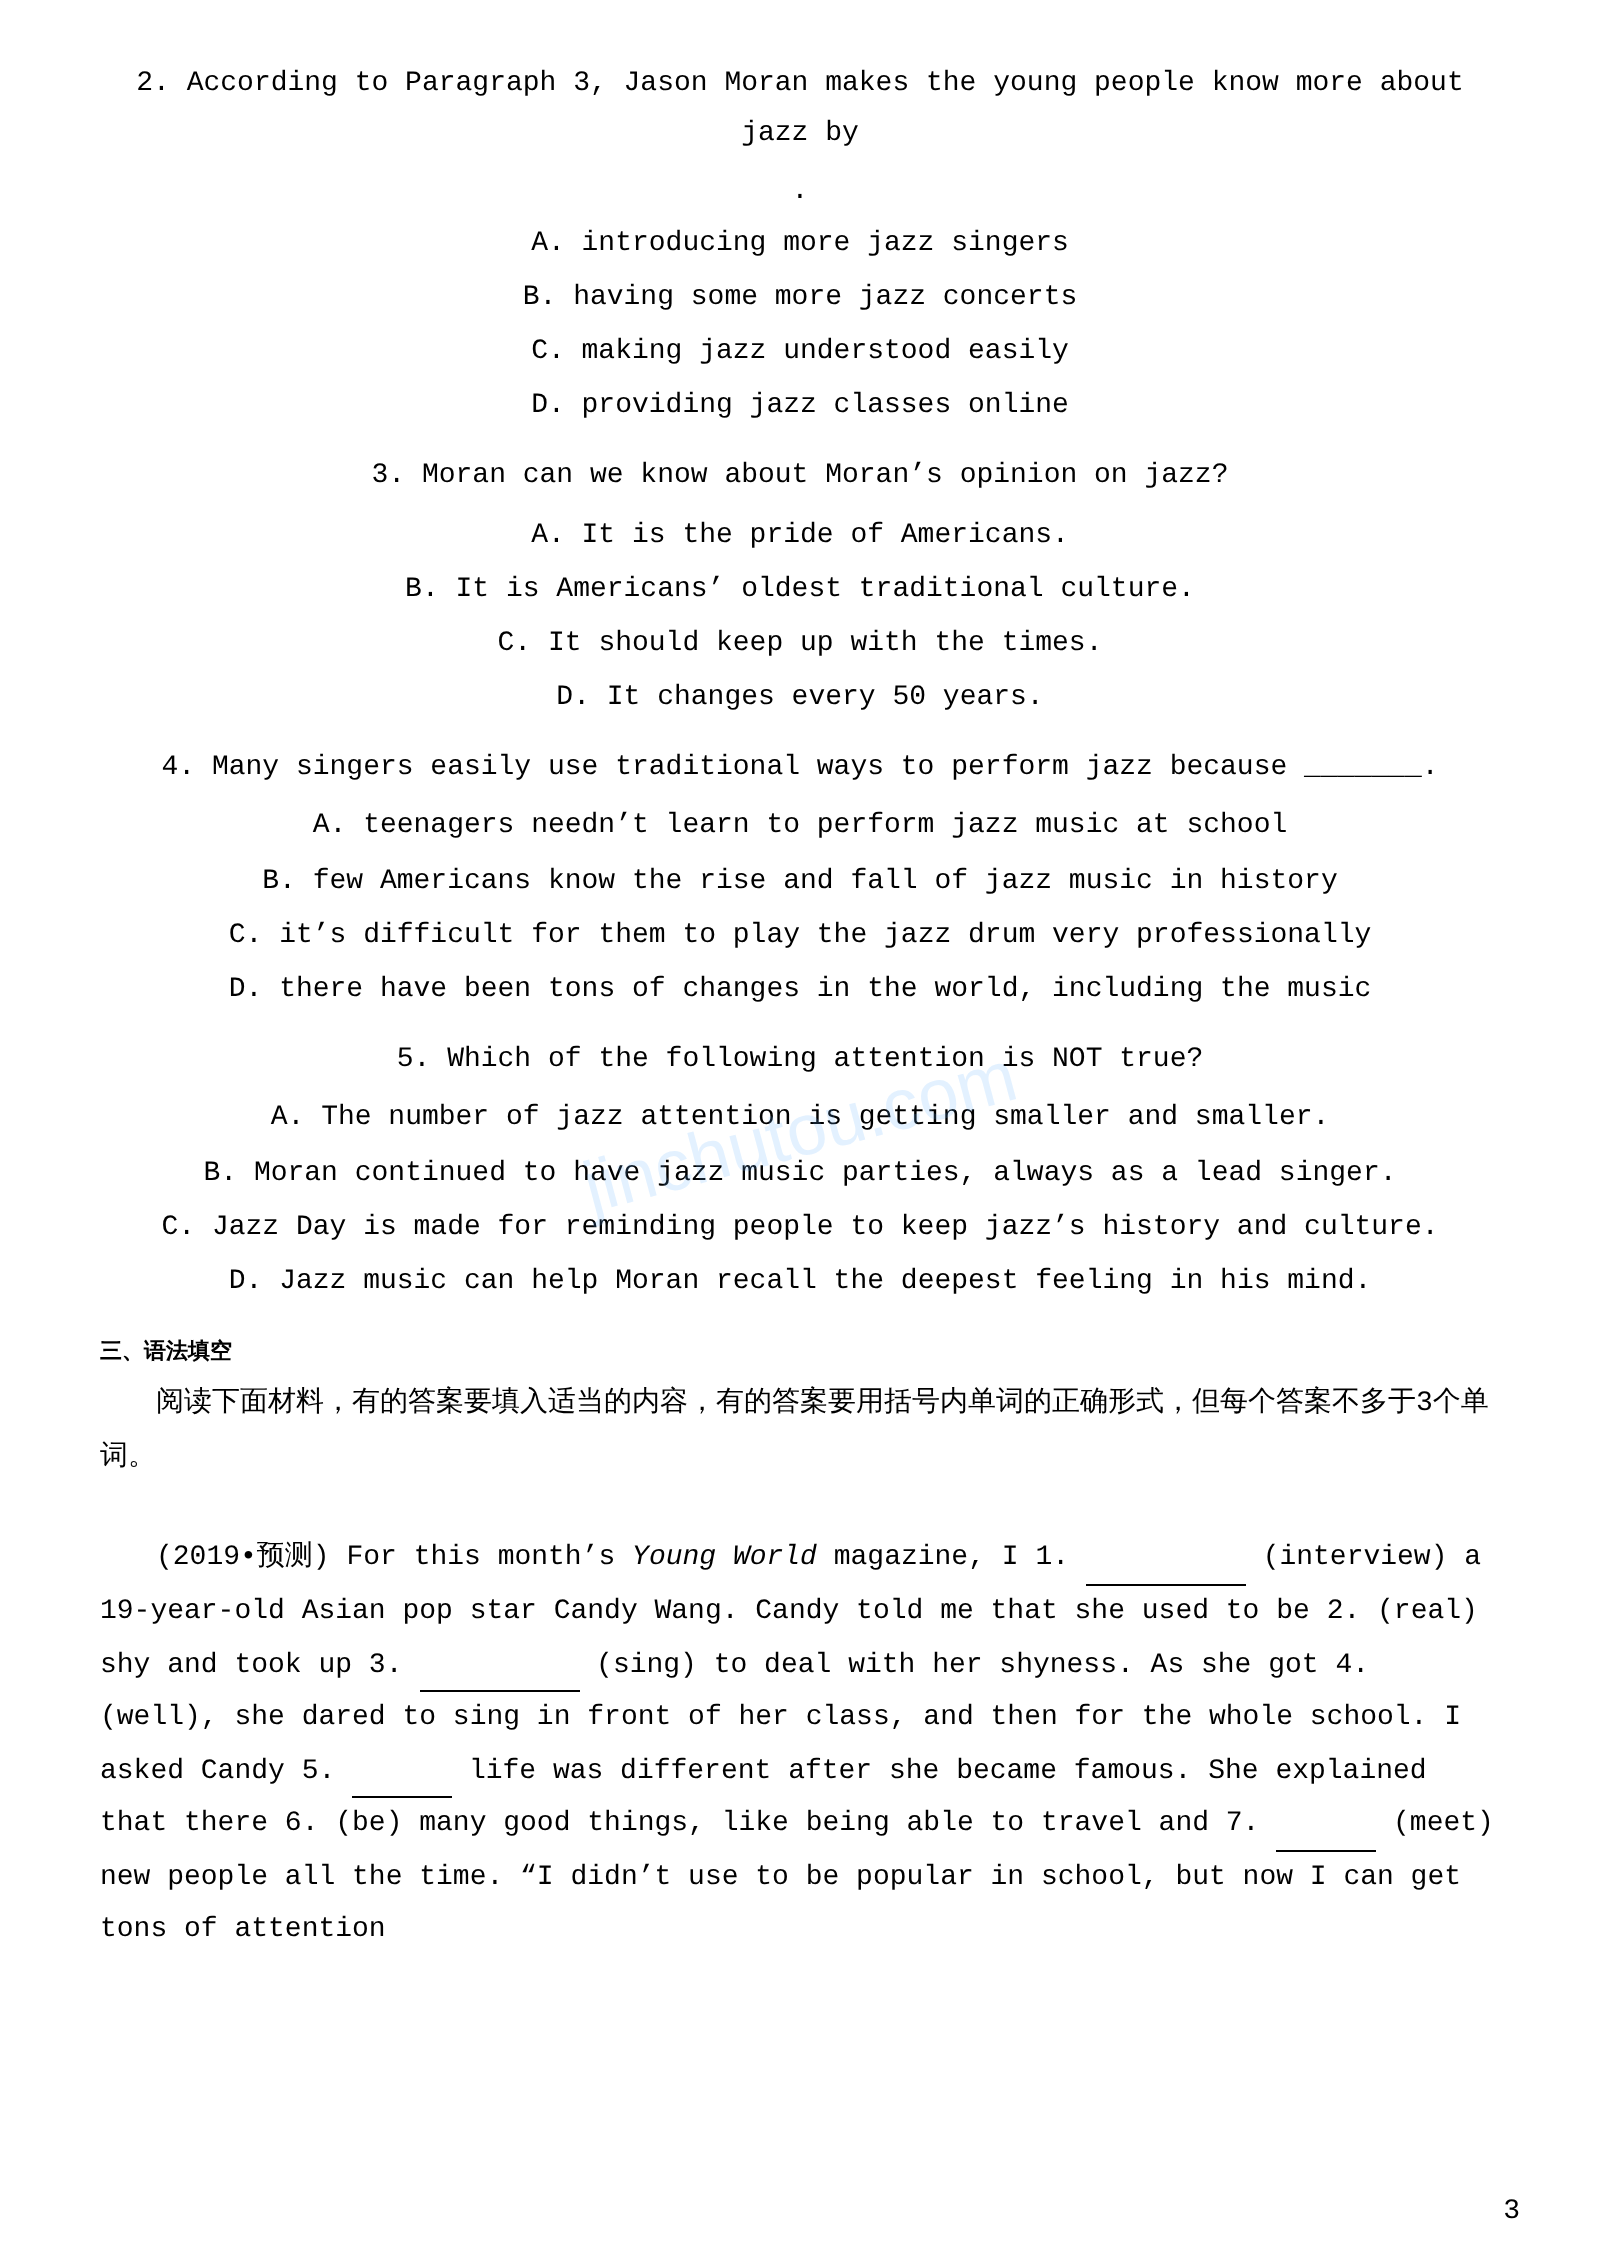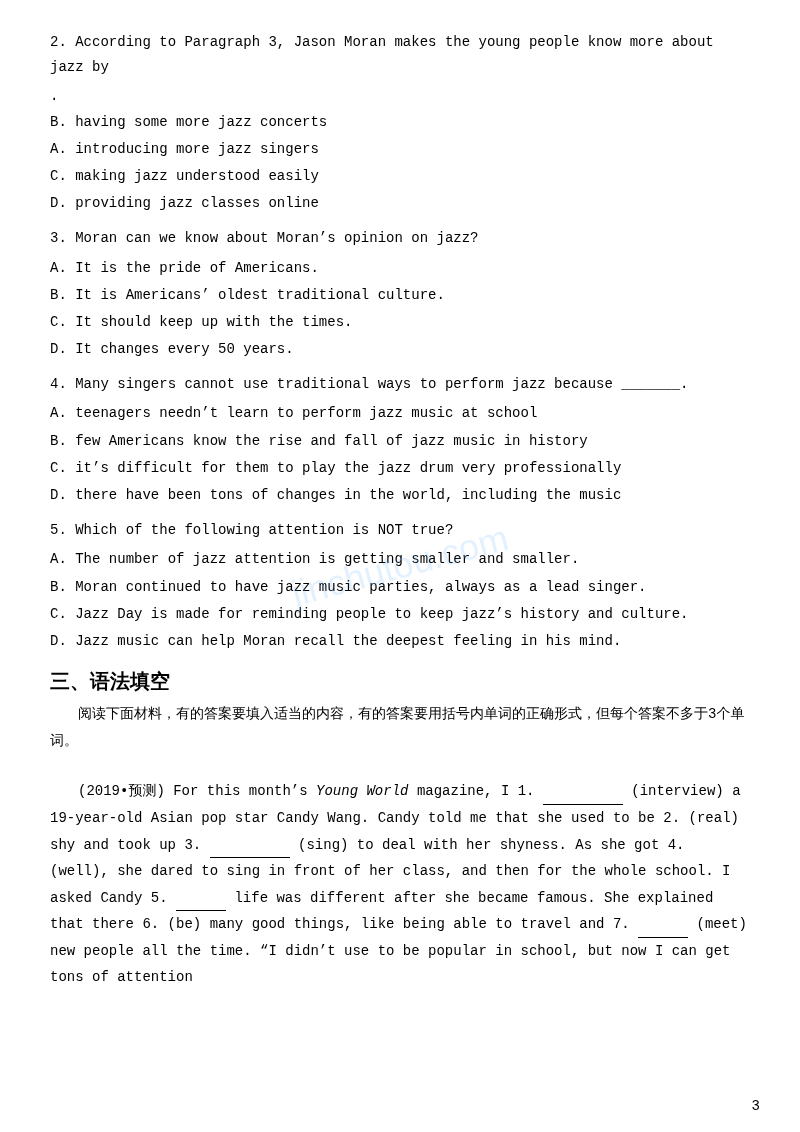--- a/index.html
+++ b/index.html
@@ -13,31 +13,32 @@
       font-size: 14px;
       color: #000000;
       width: 800px;
       min-height: 1132px;
       padding: 30px 50px 30px 50px;
       position: relative;
     }
     .question-block {
       margin-bottom: 10px;
       line-height: 1.8;
+      text-align: center;
     }
     .question-text {
       margin-bottom: 4px;
       line-height: 1.8;
     }
     .option {
       margin-bottom: 2px;
       line-height: 1.8;
     }
     .section-header {
-      font-size: 20px;
+      font-size: 11px;
       font-weight: bold;
       margin: 14px 0 6px 0;
     }
     .passage-intro {
       text-indent: 2em;
       line-height: 1.9;
       margin-bottom: 8px;
     }
     .passage-para {
       text-indent: 2em;
@@ -86,26 +87,26 @@
 
 <div class="watermark">jinchutou.com</div>
 
 <div class="question-block">
   <div class="question-text">
     <span>2.</span>
     <span> According to Paragraph 3, Jason Moran makes the young people know more about jazz by</span>
   </div>
   <div>.</div>
   <div class="option">
+    <span>A.</span>
+    <span> introducing more jazz singers</span>
+  </div>
+  <div class="option">
     <span>B.</span>
     <span> having some more jazz concerts</span>
-  </div>
-  <div class="option">
-    <span>A.</span>
-    <span> introducing more jazz singers</span>
   </div>
   <div class="option">
     <span>C.</span>
     <span> making jazz understood easily</span>
   </div>
   <div class="option">
     <span>D.</span>
     <span> providing jazz classes online</span>
   </div>
 </div>
@@ -129,21 +130,21 @@
   </div>
   <div class="option">
     <span>D.</span>
     <span> It changes every 50 years.</span>
   </div>
 </div>
 
 <div class="question-block">
   <div class="question-text">
     <span>4.</span>
-    <span> Many singers cannot use traditional ways to perform jazz because _______.</span>
+    <span> Many singers easily use traditional ways to perform jazz because _______.</span>
   </div>
   <div class="option">
     <span>A.</span>
     <span> teenagers needn’t learn to perform jazz music at school</span>
   </div>
   <div class="option">
     <span>B.</span>
     <span> few Americans know the rise and fall of jazz music in history</span>
   </div>
   <div class="option">

